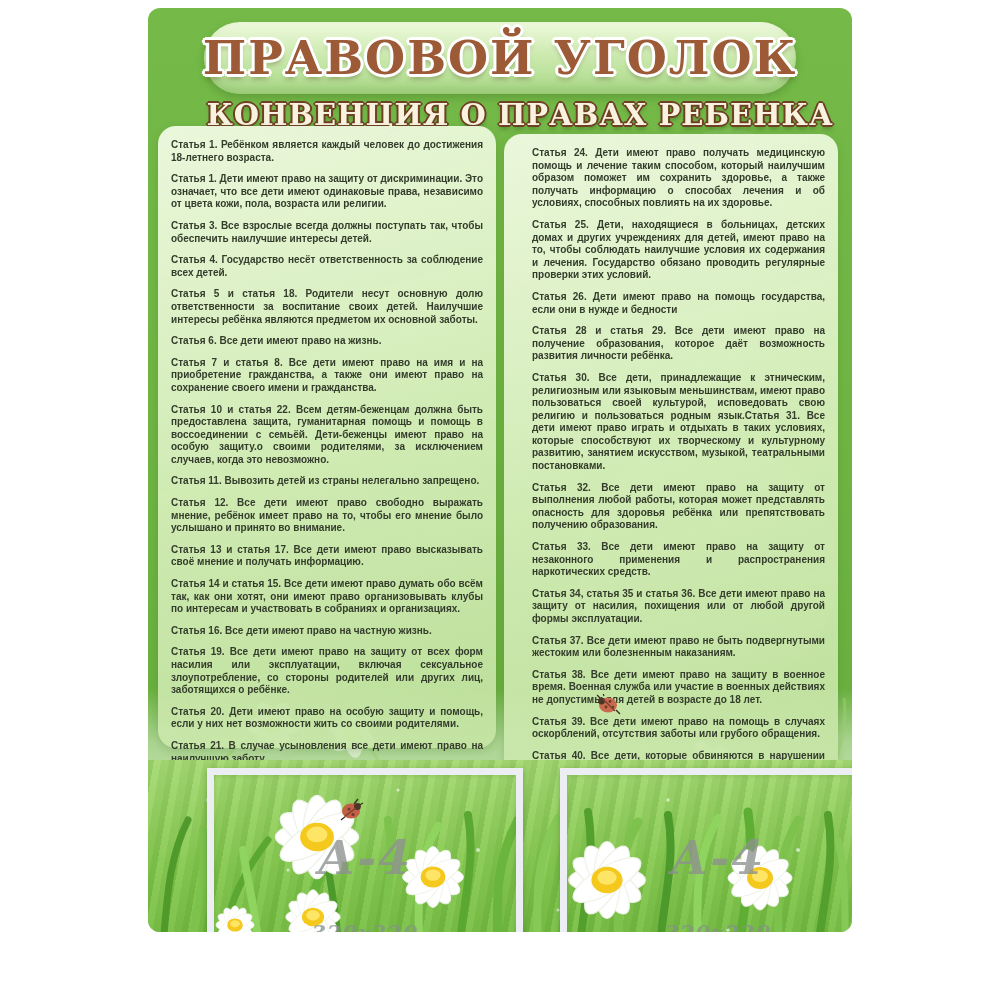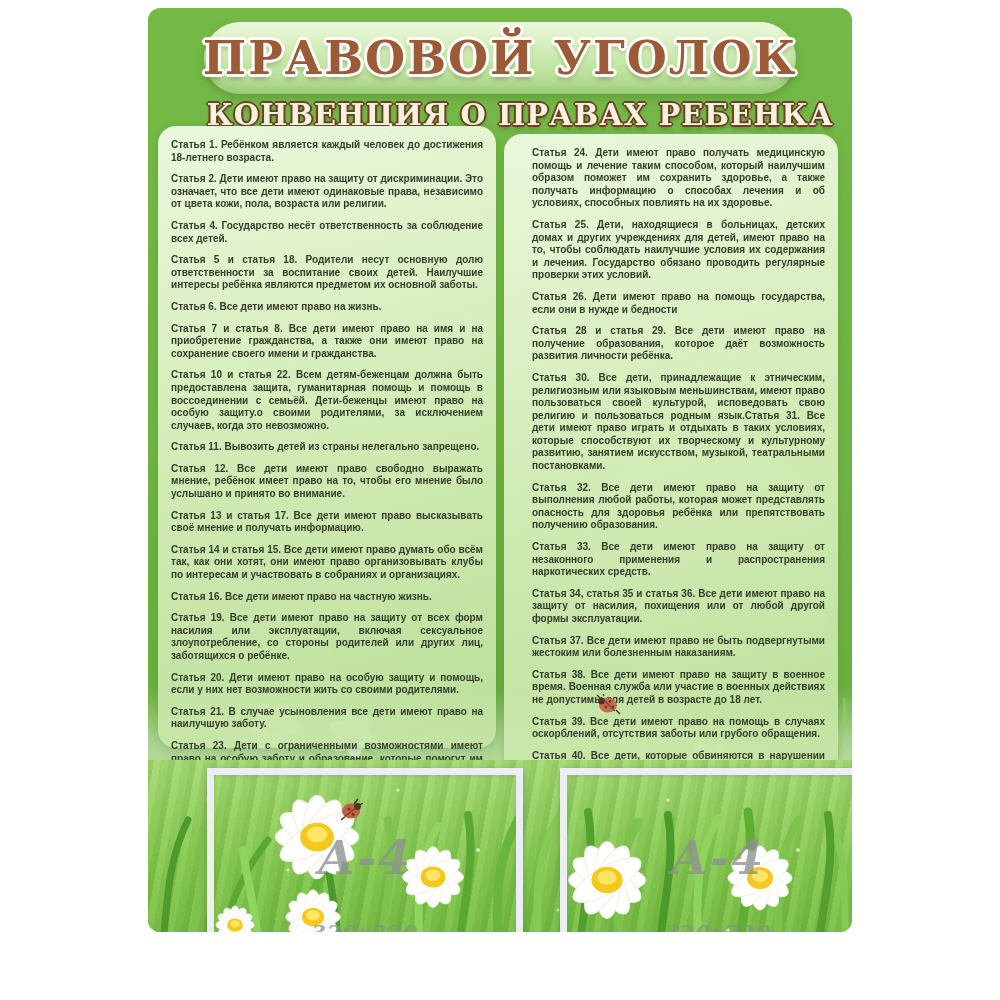--- a/index.html
+++ b/index.html
@@ -124,21 +124,22 @@
         <ellipse rx="28" ry="12" fill="#f3faee" transform="rotate(10)"></ellipse>
         <ellipse rx="28" ry="12" fill="#f7fcf2" transform="rotate(70)"></ellipse>
         <ellipse rx="28" ry="12" fill="#eef8e6" transform="rotate(130)"></ellipse>
         <circle r="8" fill="#e9f27d"></circle>
       </g>
     </g>
   </svg>
 
   <div class="panel panel-left">
       <p>Статья 1. Ребёнком является каждый человек до достижения 18-летнего возраста.</p>
-      <p>Статья 2. Дети имеют право на защиту от дискриминации. Это означает, что все дети имеют одинаковые права, независимо от цвета кожи, пола, возраста или религии.</p>
+      <p>Статья 1. Дети имеют право на защиту от дискриминации. Это означает, что все дети имеют одинаковые права, независимо от цвета кожи, пола, возраста или религии.</p>
+      <p>Статья 3. Все взрослые всегда должны поступать так, чтобы обеспечить наилучшие интересы детей.</p>
       <p>Статья 4. Государство несёт ответственность за соблюдение всех детей.</p>
       <p>Статья 5 и статья 18. Родители несут основную долю ответственности за воспитание своих детей. Наилучшие интересы ребёнка являются предметом их основной заботы.</p>
       <p>Статья 6. Все дети имеют право на жизнь.</p>
       <p>Статья 7 и статья 8. Все дети имеют право на имя и на приобретение гражданства, а также они имеют право на сохранение своего имени и гражданства.</p>
       <p>Статья 10 и статья 22. Всем детям-беженцам должна быть предоставлена защита, гуманитарная помощь и помощь в воссоединении с семьёй. Дети-беженцы имеют право на особую защиту.о своими родителями, за исключением случаев, когда это невозможно.</p>
       <p>Статья 11. Вывозить детей из страны нелегально запрещено.</p>
       <p>Статья 12. Все дети имеют право свободно выражать мнение, ребёнок имеет право на то, чтобы его мнение было услышано и принято во внимание.</p>
       <p>Статья 13 и статья 17. Все дети имеют право высказывать своё мнение и получать информацию.</p>
       <p>Статья 14 и статья 15. Все дети имеют право думать обо всём так, как они хотят, они имеют право организовывать клубы по интересам и участвовать в собраниях и организациях.</p>
       <p>Статья 16. Все дети имеют право на частную жизнь.</p>

